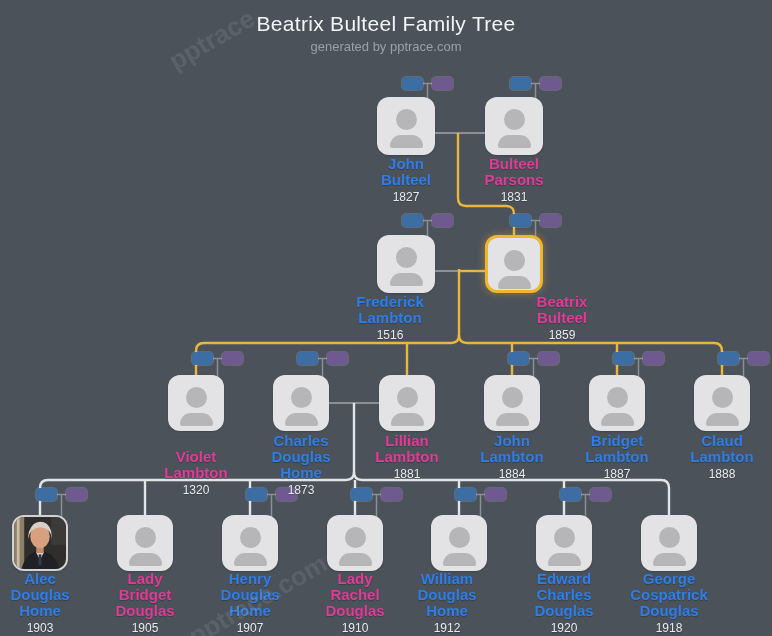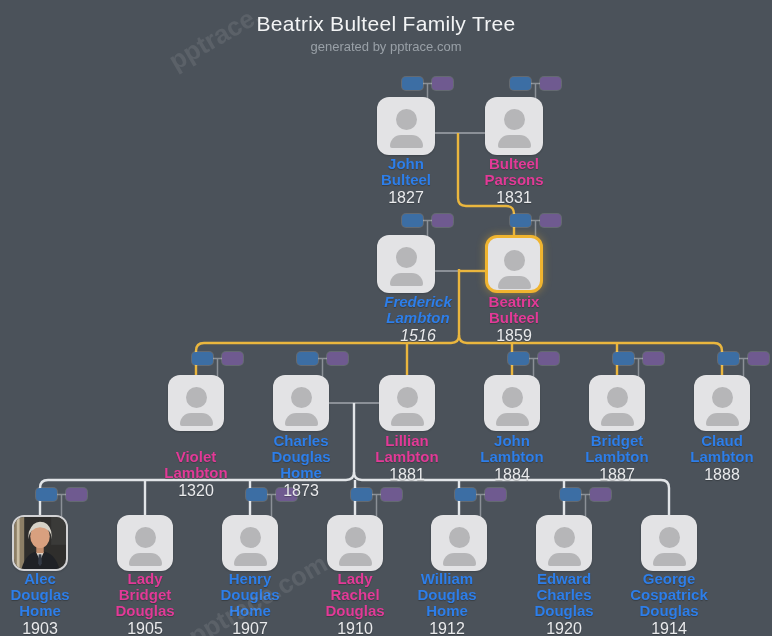--- a/index.html
+++ b/index.html
@@ -27,21 +27,21 @@
   }
   .chip.m{background:var(--chipBlue);}
   .chip.f{background:var(--chipPurple);}
   .plabel{
     position:absolute;z-index:5;width:110px;text-align:center;
     font-weight:bold;font-size:15px;line-height:16px;
     text-shadow:0 1px 1px rgba(0,0,0,.25);
   }
   .plabel .nm.male{color:var(--male);}
   .plabel .nm.female{color:var(--female);}
-  .plabel .yr{font-size:16px;line-height:17px;font-weight:400;color:var(--year);margin-top:1px;}
+  .plabel .yr{font-size:12px;line-height:17px;font-weight:400;color:var(--year);margin-top:1px;}
   .nm{display:block;}
   .wm{
     position:absolute;z-index:6;pointer-events:none;white-space:nowrap;
     font-size:26px;font-weight:600;color:rgba(255,255,255,.09);
     transform:translate(-50%,-50%) rotate(-30deg);
   }
 </style>
 </head>
 <body>
 
@@ -121,32 +121,32 @@
         <span class="nm female">Bulteel</span>
         <span class="nm female">Parsons</span>
         <div class="yr">1831</div>
       </div>
       <div class="card" style="left: 377px; top: 235px; width: 58px; height: 58px;">
         <div class="sil-head"></div>
         <div class="sil-body"></div>
       </div>
       <div class="chip m" style="left: 402px; top: 214px;"></div>
       <div class="chip f" style="left: 432px; top: 214px;"></div>
-      <div class="plabel" style="left: 363px; top: 294px; font-style: italic;">
+      <div class="plabel" style="left: 335px; top: 294px;">
         <span class="nm male">Frederick</span>
         <span class="nm male">Lambton</span>
         <div class="yr">1516</div>
       </div>
       <div class="card highlight" style="left: 485px; top: 235px; width: 58px; height: 58px;">
         <div class="sil-head"></div>
         <div class="sil-body"></div>
       </div>
       <div class="chip m" style="left: 510px; top: 214px;"></div>
       <div class="chip f" style="left: 540px; top: 214px;"></div>
-      <div class="plabel" style="left: 459px; top: 294px;">
+      <div class="plabel" style="left: 459px; top: 294px; padding-left: 48px;">
         <span class="nm female">Beatrix</span>
         <span class="nm female">Bulteel</span>
         <div class="yr">1859</div>
       </div>
       <div class="card" style="left: 168px; top: 375px; width: 56px; height: 56px;">
         <div class="sil-head"></div>
         <div class="sil-body"></div>
       </div>
       <div class="chip m" style="left: 192px; top: 352px;"></div>
       <div class="chip f" style="left: 222px; top: 352px;"></div>
@@ -288,20 +288,20 @@
         <div class="yr">1920</div>
       </div>
       <div class="card" style="left: 641px; top: 515px; width: 56px; height: 56px;">
         <div class="sil-head"></div>
         <div class="sil-body"></div>
       </div>
       <div class="plabel" style="left: 614px; top: 571px;">
         <span class="nm male">George</span>
         <span class="nm male">Cospatrick</span>
         <span class="nm male">Douglas</span>
-        <div class="yr">1914</div>
+        <div class="yr">1918</div>
       </div>
     </div>
   <div id="watermarks">
       <div class="wm" style="left: 215px; top: 38px;">pptrace.</div>
       <div class="wm" style="left: 258px; top: 600px;">pptrace.com</div>
     </div>
 </div>
 
 </body></html>

